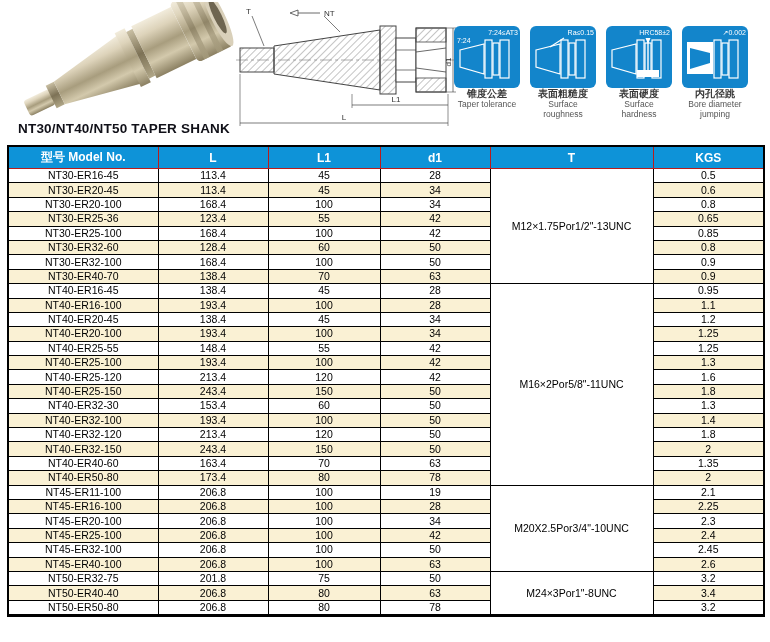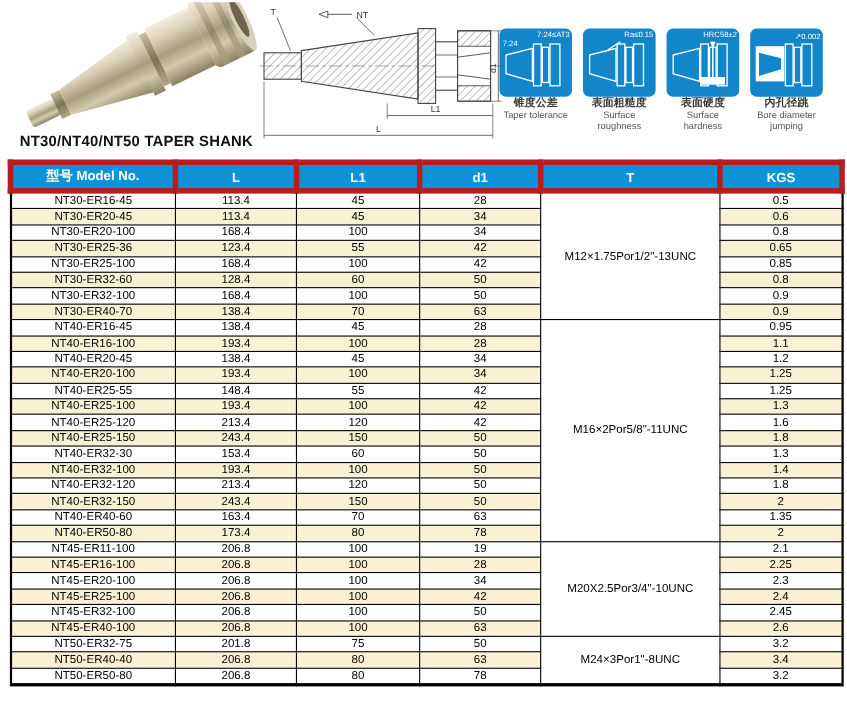--- a/index.html
+++ b/index.html
@@ -18,21 +18,21 @@
   .box-label{position:absolute;top:3px;left:0;right:2px;font-size:7px;color:#fff;text-align:right;white-space:nowrap;}
   .box-label-left{position:absolute;top:11px;left:3px;font-size:7px;color:#fff;text-align:left;}
   .cap-cn{font-size:10px;font-weight:bold;color:#3a3a3a;margin-top:0;line-height:11px;}
   .cap-en{font-size:8.5px;color:#555;line-height:10px;}
   .page-title{position:absolute;left:6px;top:121px;font-size:13.5px;font-weight:bold;color:#101018;letter-spacing:.2px;margin-left:12px;}
   
   .tbl-wrap{position:absolute;left:7px;top:145px;}
   table{border-collapse:collapse;table-layout:fixed;width:756px;border:2px solid #000;border-bottom:3px solid #000;}
   col.c-model{width:150px;} col.c-l{width:110px;} col.c-l1{width:112px;}
   col.c-d1{width:110px;} col.c-t{width:163px;} col.c-kgs{width:111px;}
-  th{background:#0e93d8;color:#fff;font-size:12px;font-weight:bold;height:21px;border:5px solid #b91c1c;padding:0;}
+  th{background:#0e93d8;color:#fff;font-size:12px;font-weight:bold;height:21px;border:1px solid #b91c1c;padding:0;}
   td{font-size:10.5px;height:13.4px;line-height:13px;border:1px solid #000;padding:0;text-align:center;background:#fff;}
   tr.alt td{background:#faf1d4;}
   td.thread-cell{background:#fff !important;font-size:10.5px;}
   
   .dwg-txt{font-size:8px;fill:#333;font-family:"Liberation Sans",sans-serif;}
 </style>
 </head>
 <body>
 
 <div class="top">

